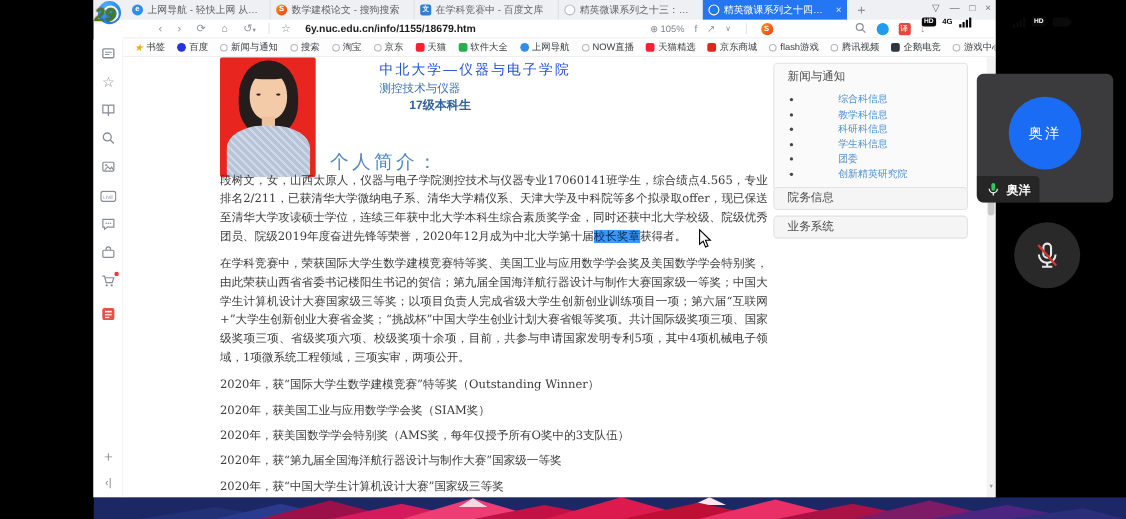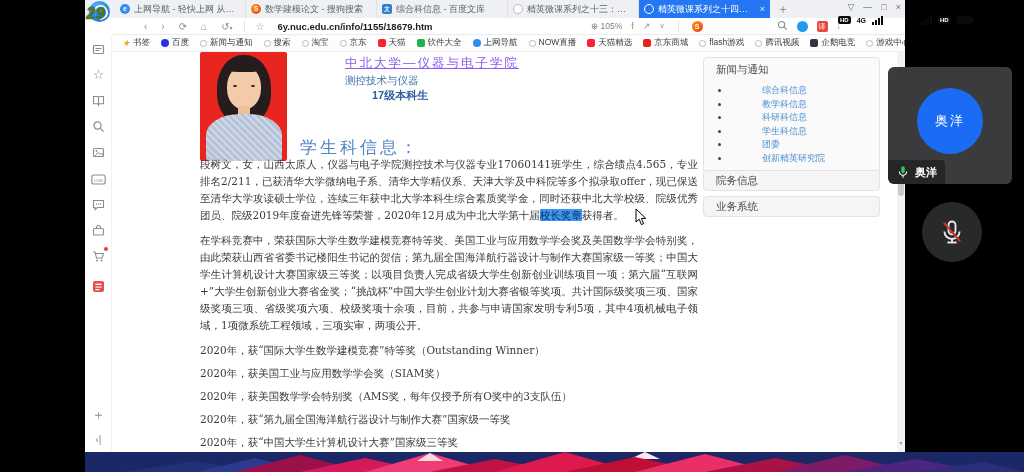--- a/index.html
+++ b/index.html
@@ -82,21 +82,21 @@
   
   .page{position:absolute;left:27px;top:52px;width:785px;height:400px;background:#fff;overflow:hidden;}
   .photo{position:absolute;left:88px;top:0;width:87px;height:109px;background:#e8251f;border-radius:2px;overflow:hidden;}
   .ph-hair{position:absolute;left:17px;top:3px;width:54px;height:68px;background:#241d1c;border-radius:48% 48% 42% 42%;}
   .ph-face{position:absolute;left:27px;top:13px;width:34px;height:44px;background:#f3cba8;border-radius:50% 50% 46% 46%;}
   .ph-fringe{position:absolute;left:25px;top:7px;width:38px;height:13px;background:#241d1c;border-radius:50% 50% 35% 35%;}
   .ph-eye{position:absolute;top:33px;width:4px;height:2px;background:#33221c;border-radius:50%;}
   .ph-neck{position:absolute;left:38px;top:54px;width:12px;height:11px;background:#edc19c;}
   .ph-body{position:absolute;left:6px;top:62px;width:76px;height:47px;border-radius:45% 45% 4px 4px;
            background:#b6c3d8;background-image:repeating-linear-gradient(45deg,rgba(255,255,255,.35) 0 2px,transparent 2px 5px);}
-  .school-line{position:absolute;left:233px;top:3px;font-size:12.5px;color:#8b5cf6;letter-spacing:2px;text-decoration:underline;}
+  .school-line{position:absolute;left:233px;top:3px;font-size:12.5px;color:#1d4ed8;letter-spacing:2px;}
   .major-line{position:absolute;left:233px;top:22px;font-size:10.5px;color:#3e6fae;}
   .grade-line{position:absolute;left:233px;top:36px;font-size:11px;font-weight:bold;color:#2e5f9e;margin-left:27px;}
   .section-title{position:absolute;left:188px;top:84px;font-size:17px;color:#4f87c5;letter-spacing:3px;}
   .bodytext{position:absolute;left:88px;top:104px;width:498px;font-family:"DejaVu Serif","Liberation Serif",serif;
             font-size:10.5px;line-height:17px;color:#3a3a3a;text-align:justify;}
   .bodytext p{margin:0 0 8px 0;}
   .hl{background:#3e96f7;color:#0c2c55;}
   .awards div{margin:0 0 6px 0;line-height:17px;}
 
   
@@ -141,21 +141,21 @@
         <div class="tab">
           <span class="fav fav-e">e</span>
           <span class="t-title">上网导航 - 轻快上网 从这里开始</span>
         </div>
         <div class="tab">
           <span class="fav fav-s">S</span>
           <span class="t-title">数学建模论文 - 搜狗搜索</span>
         </div>
         <div class="tab">
           <span class="fav fav-w">文</span>
-          <span class="t-title">综合科信息 - 百度文库</span>
+          <span class="t-title">在学科竞赛中 - 百度文库</span>
         </div>
         <div class="tab">
           <span class="fav fav-ring"></span>
           <span class="t-title">精英微课系列之十三：马天成--保研</span>
         </div>
         <div class="tab active">
           <span class="fav fav-globe"></span>
           <span class="t-title">精英微课系列之十四：段树文--最</span>
           <span class="tab-close">×</span>
         </div>
@@ -321,21 +321,21 @@
         <div class="ph-fringe"></div>
         <div class="ph-eye" style="left:33px"></div>
         <div class="ph-eye" style="left:51px"></div>
         <div class="ph-neck"></div>
         <div class="ph-body"></div>
       </div>
 
       <div class="school-line">中北大学—仪器与电子学院</div>
       <div class="major-line">测控技术与仪器</div>
       <div class="grade-line">17级本科生</div>
-      <div class="section-title">学生科信息：</div>
+      <div class="section-title">个人简介：</div>
 
       <div class="bodytext">
         <p><span>段树文，女，山西太原人，仪器与电子学院测控技术与仪器专业17060141班学生，综合绩点4.565，专业排名2/211，已获清华大学微纳电子系、清华大学精仪系、天津大学及中科院等多个拟录取offer，现已保送至清华大学攻读硕士学位，连续三年获中北大学本科生综合素质奖学金，同时还获中北大学校级、院级优秀团员、院级2019年度奋进先锋等荣誉，2020年12月成为中北大学第十届</span><span class="hl">校长奖章</span><span>获得者。</span></p>
         <p>在学科竞赛中，荣获国际大学生数学建模竞赛特等奖、美国工业与应用数学学会奖及美国数学学会特别奖，由此荣获山西省省委书记楼阳生书记的贺信；第九届全国海洋航行器设计与制作大赛国家级一等奖；中国大学生计算机设计大赛国家级三等奖；以项目负责人完成省级大学生创新创业训练项目一项；第六届“互联网+”大学生创新创业大赛省金奖；“挑战杯”中国大学生创业计划大赛省银等奖项。共计国际级奖项三项、国家级奖项三项、省级奖项六项、校级奖项十余项，目前，共参与申请国家发明专利5项，其中4项机械电子领域，1项微系统工程领域，三项实审，两项公开。</p>
         <div class="awards">
           <div>2020年，获“国际大学生数学建模竞赛”特等奖（Outstanding Winner）</div>
           <div>2020年，获美国工业与应用数学学会奖（SIAM奖）</div>
           <div>2020年，获美国数学学会特别奖（AMS奖，每年仅授予所有O奖中的3支队伍）</div>
           <div>2020年，获“第九届全国海洋航行器设计与制作大赛”国家级一等奖</div>
           <div>2020年，获“中国大学生计算机设计大赛”国家级三等奖</div>

